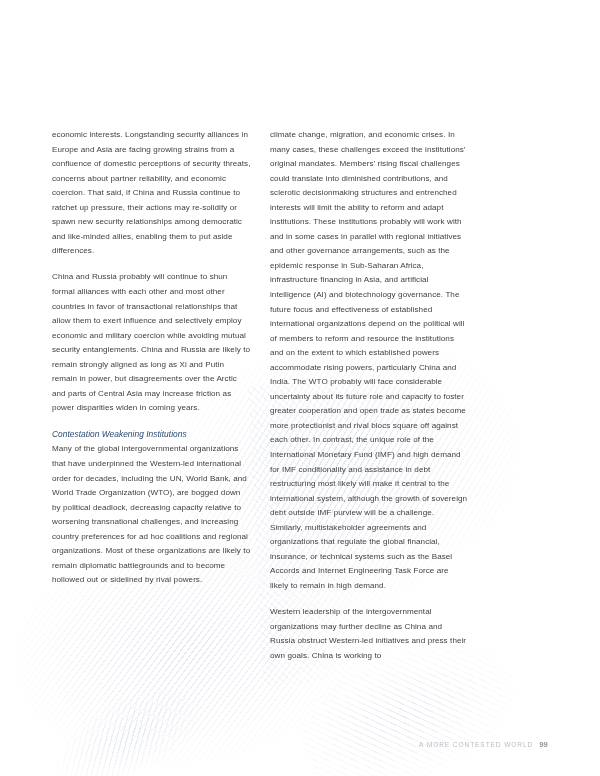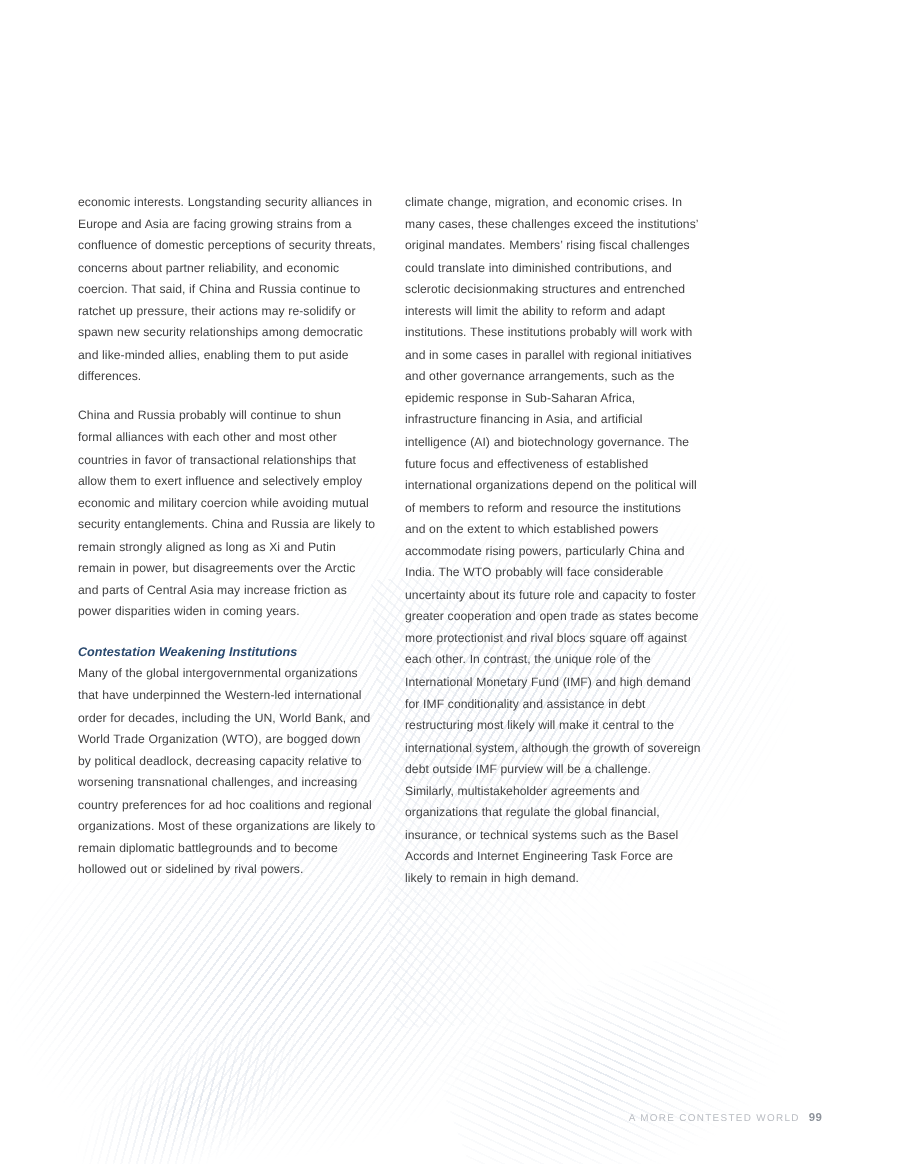--- a/index.html
+++ b/index.html
@@ -110,21 +110,21 @@
     text-align: left;
     word-spacing: .02em;
   }
   p.body-text:last-child { margin-bottom: 0; }
 
   h2.section-heading {
     margin: 0 0 0.5px 0;
     font-size: 8.4px;
     line-height: 14.55px;
     font-style: italic;
-    font-weight: bold;
+    font-weight: normal;
     color: #2b4a6f;
     letter-spacing: .004em;
   }
 
   
   .footer {
     position: absolute;
     right: 52px;
     bottom: 27px;
     display: flex;
@@ -163,20 +163,21 @@
 
     <div class="column">
       <p class="body-text">economic interests. Longstanding security alliances in Europe and Asia are facing growing strains from a confluence of domestic perceptions of security threats, concerns about partner reliability, and economic coercion. That said, if China and Russia continue to ratchet up pressure, their actions may re-solidify or spawn new security relationships among democratic and like-minded allies, enabling them to put aside differences.</p>
       <p class="body-text">China and Russia probably will continue to shun formal alliances with each other and most other countries in favor of transactional relationships that allow them to exert influence and selectively employ economic and military coercion while avoiding mutual security entanglements. China and Russia are likely to remain strongly aligned as long as Xi and Putin remain in power, but disagreements over the Arctic and parts of Central Asia may increase friction as power disparities widen in coming years.</p>
       <h2 class="section-heading">Contestation Weakening Institutions</h2>
       <p class="body-text">Many of the global intergovernmental organizations that have underpinned the Western-led international order for decades, including the UN, World Bank, and World Trade Organization (WTO), are bogged down by political deadlock, decreasing capacity relative to worsening transnational challenges, and increasing country preferences for ad hoc coalitions and regional organizations. Most of these organizations are likely to remain diplomatic battlegrounds and to become hollowed out or sidelined by rival powers.</p>
     </div>
 
     <div class="column">
       <p class="body-text">climate change, migration, and economic crises. In many cases, these challenges exceed the institutions’ original mandates. Members’ rising fiscal challenges could translate into diminished contributions, and sclerotic decisionmaking structures and entrenched interests will limit the ability to reform and adapt institutions. These institutions probably will work with and in some cases in parallel with regional initiatives and other governance arrangements, such as the epidemic response in Sub-Saharan Africa, infrastructure financing in Asia, and artificial intelligence (AI) and biotechnology governance. The future focus and effectiveness of established international organizations depend on the political will of members to reform and resource the institutions and on the extent to which established powers accommodate rising powers, particularly China and India. The WTO probably will face considerable uncertainty about its future role and capacity to foster greater cooperation and open trade as states become more protectionist and rival blocs square off against each other. In contrast, the unique role of the International Monetary Fund (IMF) and high demand for IMF conditionality and assistance in debt restructuring most likely will make it central to the international system, although the growth of sovereign debt outside IMF purview will be a challenge. Similarly, multistakeholder agreements and organizations that regulate the global financial, insurance, or technical systems such as the Basel Accords and Internet Engineering Task Force are likely to remain in high demand.</p>
+      <p class="body-text">Western leadership of the intergovernmental organizations may further decline as China and Russia obstruct Western-led initiatives and press their own goals. China is working to</p>
     </div>
 
   </div>
 
   <div class="footer">
     <span class="footer-title">A MORE CONTESTED WORLD</span>
     <span class="footer-page">99</span>
   </div>
 
 </div>

